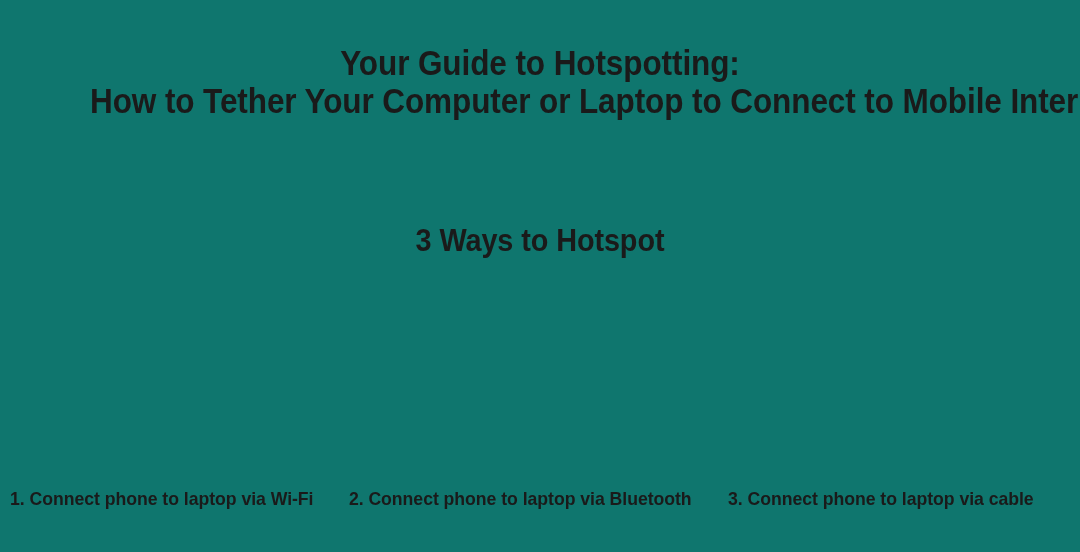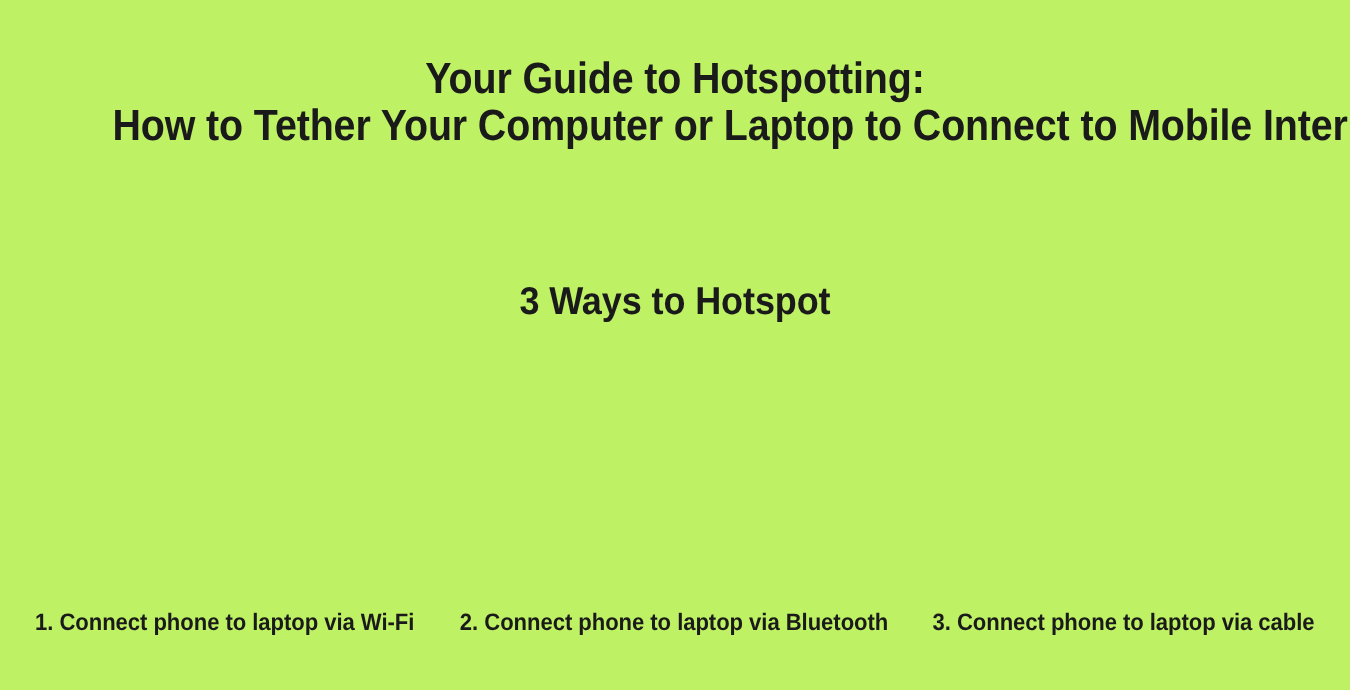--- a/index.html
+++ b/index.html
@@ -12,21 +12,21 @@
   body {
     font-family: "Liberation Sans", "DejaVu Sans", sans-serif;
     -webkit-font-smoothing: antialiased;
   }
 
   
   .infographic {
     position: relative;
     width: 1080px;
     height: 552px;
-    background: #bef264;
+    background: #0f766e;
     overflow: hidden;
     color: #1a1a1a;
   }
 
   
   .headline {
     position: absolute;
     left: 0;
     right: 0;
     top: 44px;
@@ -87,24 +87,24 @@
     background: transparent;
   }
 
   
   .caption-row {
     position: absolute;
     left: 0;
     right: 0;
     top: 488px;
     height: 24px;
-    padding: 0 25px;
+    padding: 0 10px;
     box-sizing: border-box;
     display: flex;
-    justify-content: center;
+    justify-content: flex-start;
     align-items: flex-start;
   }
 
   .step-caption {
     font-size: 19px;
     line-height: 22px;
     font-weight: 700;
     letter-spacing: -0.05px;
     white-space: nowrap;
     color: #1a1a1a;

